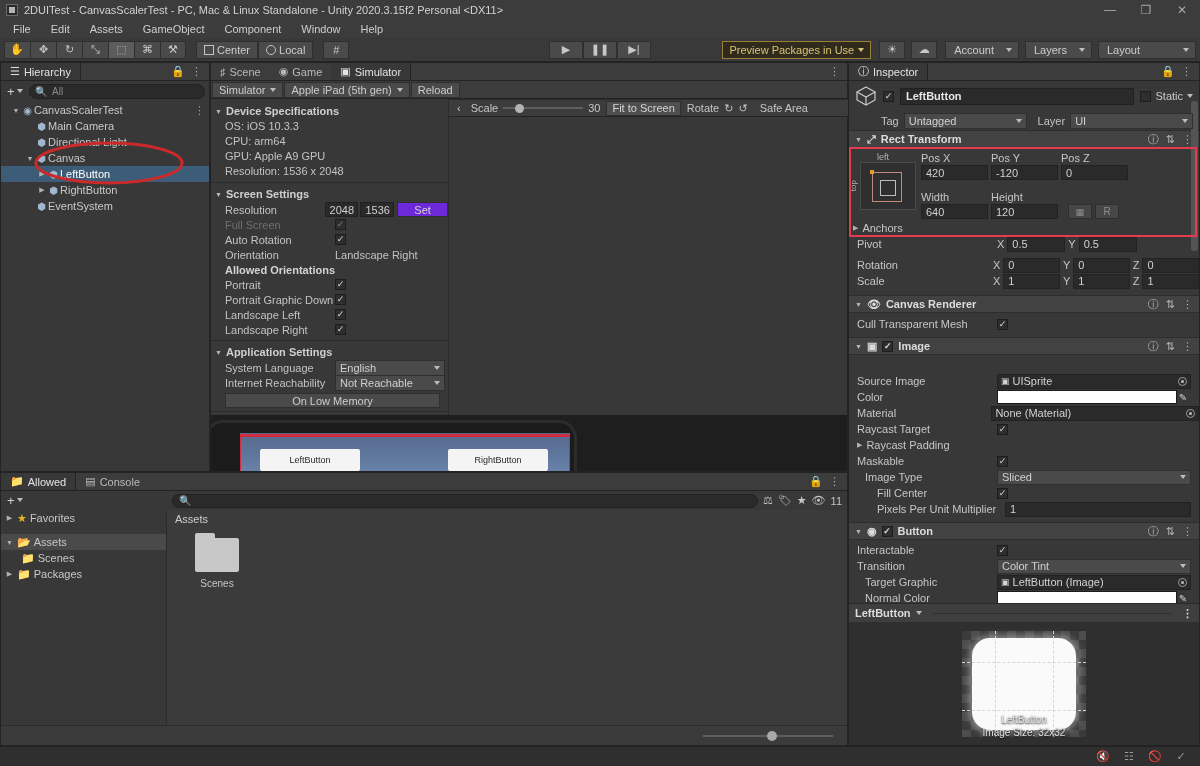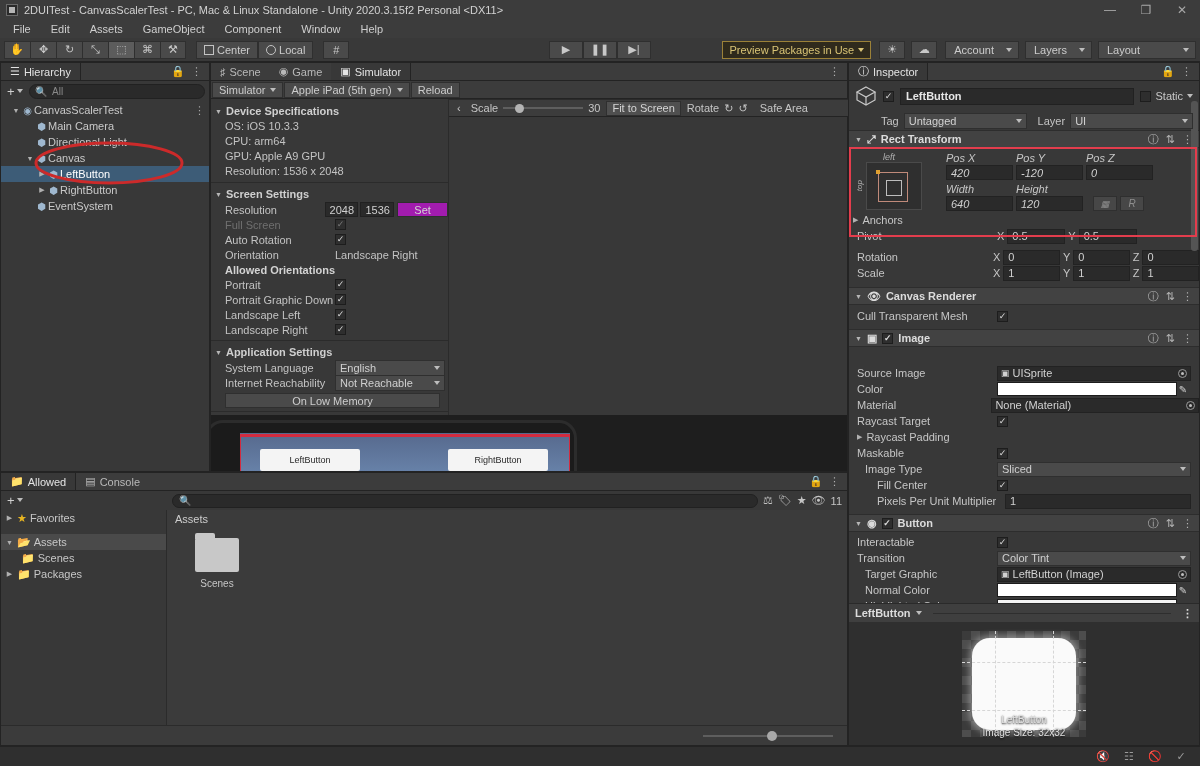--- a/index.html
+++ b/index.html
@@ -70,21 +70,21 @@
   .sec-head { height:16px; display:flex; align-items:center; gap:4px; padding-left:4px; font-weight:bold; color:#cfcfcf; font-size:11px; }
   .sec-head .tri { font-size:7px; color:#b6b6b6; }
   .spec-line { padding-left:14px; height:15px; line-height:15px; font-size:11px; color:#c3c3c3; }
   .frow { height:15px; display:flex; align-items:center; font-size:11px; padding-left:14px; color:#c3c3c3; }
   .frow .fl { width:110px; }
   .frow .fl.dim { color:#6f6f6f; }
   .frow.bold .fl { font-weight:bold; color:#d3d3d3; padding-left:0; }
   .chk { width:11px; height:11px; background:#2e2e2e; border:1px solid #1d1d1d; display:inline-flex; align-items:center; justify-content:center; color:#dcdcdc; font-size:9px; line-height:1; }
   .chk.dim { color:#7a7a7a; }
   .numfield { width:36px; height:15px; background:#2a2a2a; border:1px solid #212121; color:#d0d0d0; font-size:11px; display:flex; align-items:center; padding-left:4px; }
-  .setbtn { width:56px; height:15px; background:#a21caf; border:1px solid #2f2f2f; display:flex; align-items:center; justify-content:center; color:#d4d4d4; font-size:11px; }
+  .setbtn { width:56px; height:15px; background:#6d28d9; border:1px solid #2f2f2f; display:flex; align-items:center; justify-content:center; color:#d4d4d4; font-size:11px; }
   .dd { height:16px; background:#4a4a4a; border:1px solid #2f2f2f; display:flex; align-items:center; padding:0 4px; color:#d0d0d0; font-size:11px; position:relative; }
   .dd .caret { position:absolute; right:4px; }
   .wide-btn { height:15px; background:#4a4a4a; border:1px solid #2f2f2f; display:flex; align-items:center; justify-content:center; color:#cdcdcd; font-size:11px; }
   .sep { height:1px; background:#2b2b2b; margin:3px 0; }
 
   .scale-bar { height:18px; background:#3c3c3c; display:flex; align-items:center; gap:0; border-bottom:1px solid #232323; padding-left:4px; }
   .scale-bar .seg { display:flex; align-items:center; gap:5px; padding:0 6px; height:18px; font-size:11px; color:#c6c6c6; }
   .slider { width:80px; height:2px; background:#5e5e5e; position:relative; }
   .slider .knob { position:absolute; left:12px; top:-3px; width:9px; height:9px; border-radius:50%; background:#b4b4b4; }
   .seg-btn { height:15px; padding:0 5px; background:#4f4f4f; border:1px solid #2f2f2f; display:flex; align-items:center; font-size:11px; color:#d4d4d4; }
@@ -576,21 +576,21 @@
           <span class="tri">▼</span>
           <span>⤢</span>
           <span>Rect Transform</span>
           <span class="right">
             <span>ⓘ</span>
             <span>⇅</span>
             <span>⋮</span>
           </span>
         </div>
         <div style="position:relative; padding:4px 0 0 0;">
-          <div style="display:flex; gap:23px; padding-left:6px;font-style:italic;">
+          <div style="display:flex; gap:4px; padding-left:0;">
             <div style="width:68px; text-align:center;">
               <div style="font-size:9px;color:#b0b0b0">left</div>
               <div style="display:flex;align-items:center;gap:2px;">
                 <span style="font-size:8px;color:#b0b0b0;writing-mode:vertical-rl;transform:rotate(180deg)">top</span>
                 <span class="anchor-box">
                   <span class="anchor-inner"></span>
                   <span class="anchor-inner2"></span>
                   <span class="anchor-dot"></span>
                 </span>
               </div>
@@ -599,21 +599,21 @@
               <div style="display:flex; gap:3px; font-size:11px; color:#c6c6c6;">
                 <span style="width:67px">Pos X</span>
                 <span style="width:67px">Pos Y</span>
                 <span style="width:67px">Pos Z</span>
               </div>
               <div style="display:flex; gap:3px; margin-top:1px;">
                 <span class="ifield" style="width:67px">420</span>
                 <span class="ifield" style="width:67px">-120</span>
                 <span class="ifield" style="width:67px">0</span>
               </div>
-              <div style="display:flex; gap:3px; font-size:11px; color:#c6c6c6; margin-top:3px;">
+              <div style="display:flex; gap:3px; font-size:11px; color:#c6c6c6; margin-top:11px;">
                 <span style="width:67px">Width</span>
                 <span style="width:67px">Height</span>
               </div>
               <div style="display:flex; gap:3px; margin-top:1px; align-items:center;">
                 <span class="ifield" style="width:67px">640</span>
                 <span class="ifield" style="width:67px">120</span>
                 <span style="width:4px"></span>
                 <span style="width:24px;height:15px;background:#474747;border:1px solid #2f2f2f;display:flex;align-items:center;justify-content:center;color:#8f8f8f;font-size:9px">▦</span>
                 <span style="width:24px;height:15px;background:#474747;border:1px solid #2f2f2f;display:flex;align-items:center;justify-content:center;color:#8f8f8f;font-size:10px">R</span>
               </div>

